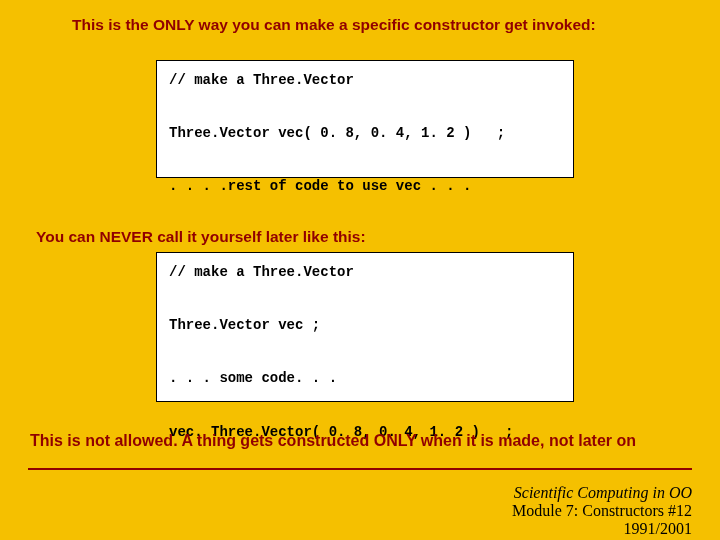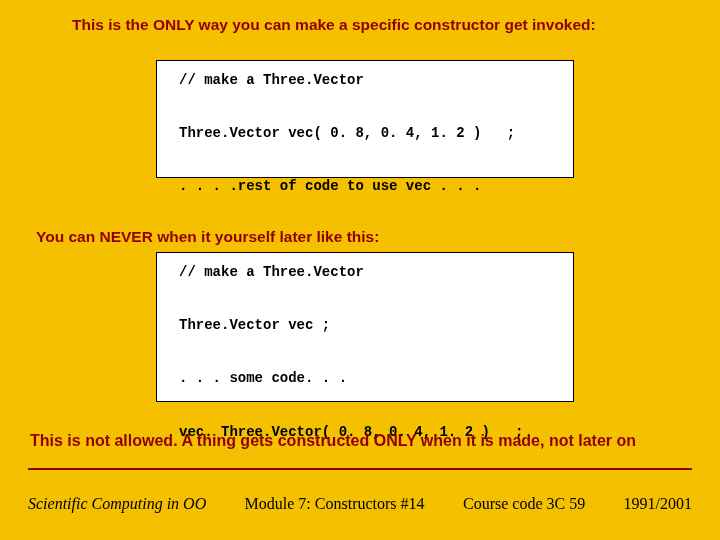--- a/index.html
+++ b/index.html
@@ -26,21 +26,21 @@
   }
   .codebox {
     background: #ffffff;
     border: 1.5px solid #000000;
     position: absolute;
     font-family: "Courier New", Courier, monospace;
     font-weight: bold;
     color: #000000;
     font-size: 14px;
     line-height: 1.9;
-    padding: 6px 10px 8px 22px;
+    padding: 6px 10px 8px 12px;
     white-space: pre;
     box-sizing: border-box;
   }
   .codebox1 {
     top: 60px;
     left: 156px;
     width: 418px;
     height: 118px;
   }
   .heading2 {
@@ -69,27 +69,28 @@
   .footer-rule {
     position: absolute;
     top: 468px;
     left: 28px;
     width: 664px;
     height: 0;
     border-top: 2px solid #900000;
   }
   .footer {
     position: absolute;
-    top: 495px;
+    top: 484px;
     left: 28px;
     width: 664px;
     display: flex;
     justify-content: space-between;
-    align-items: flex-start;
+    align-items: flex-end;
     font-size: 15px;
+    flex-direction: column;
   }
   .footer .foot-left {
     font-style: italic;
     font-family: "Times New Roman", Times, serif;
     color: #000000;
     font-size: 16px;
   }
   .footer .foot-mid {
     font-family: "Times New Roman", Times, serif;
     color: #000000;
@@ -110,32 +111,31 @@
 <body>
 
 <div class="heading1">This is the ONLY way you can make a specific constructor get invoked:</div>
 
 <div class="codebox codebox1">// make a Three.Vector
 
 Three.Vector vec( 0. 8, 0. 4, 1. 2 )   ;
 
 . . . .rest of code to use vec . . .</div>
 
-<div class="heading2">You can NEVER when it yourself later like this:</div>
+<div class="heading2">You can NEVER call it yourself later like this:</div>
 
 <div class="codebox codebox2">// make a Three.Vector
 
 Three.Vector vec ;
 
 . . . some code. . .
 
 vec. Three.Vector( 0. 8, 0. 4, 1. 2 )   ;</div>
 
 <div class="heading3">This is not allowed.  A thing gets constructed ONLY when it is made, not later on</div>
 
 <div class="footer-rule"></div>
 
 <div class="footer">
   <span class="foot-left">Scientific Computing in OO</span>
-  <span class="foot-mid">Module 7: Constructors    #14</span>
-  <span class="foot-course">Course code 3C 59</span>
+  <span class="foot-mid">Module 7: Constructors    #12</span>
   <span class="foot-year">1991/2001</span>
 </div>
 
 </body></html>

